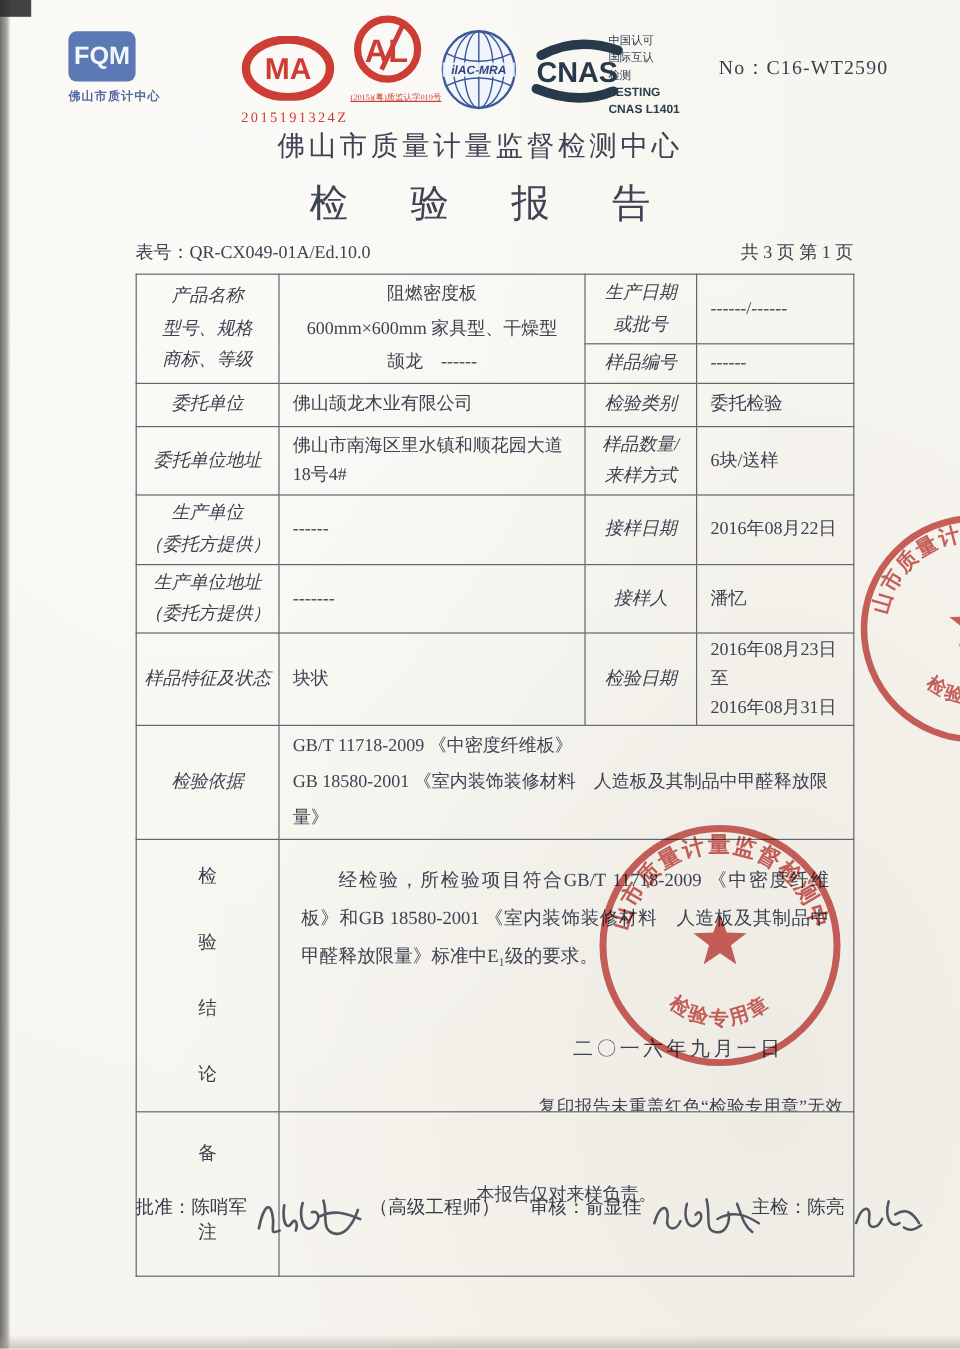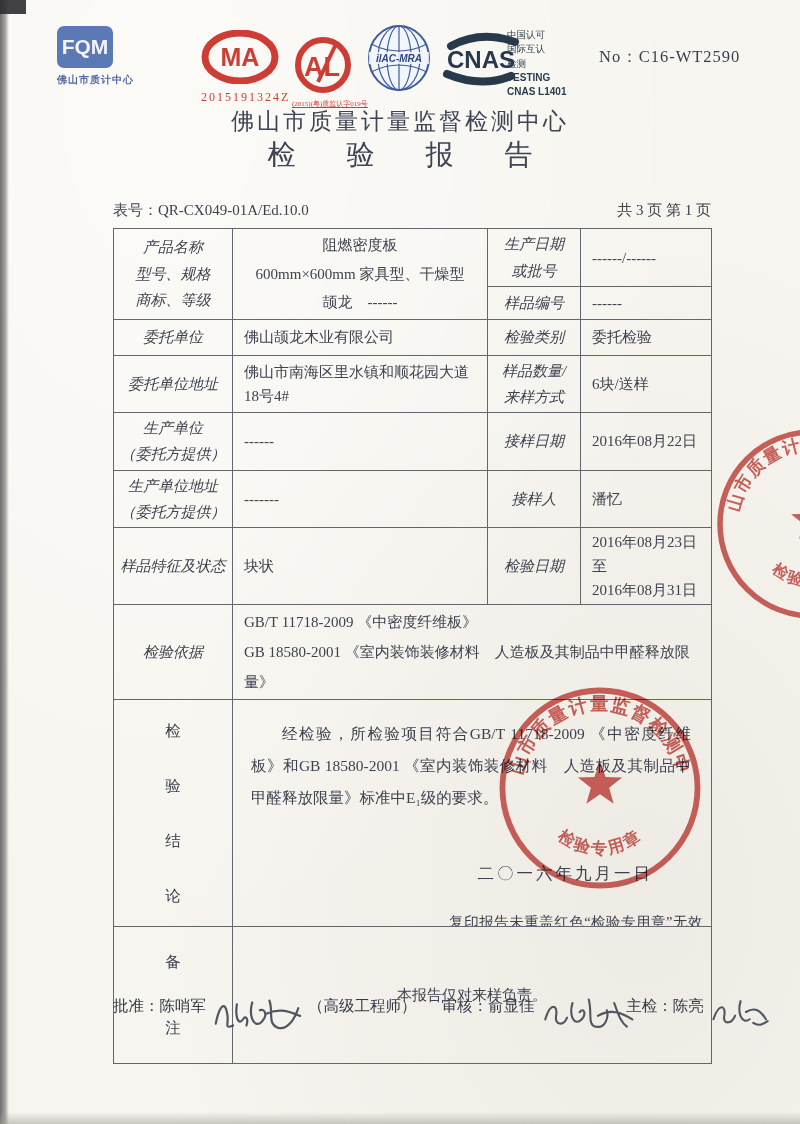--- a/index.html
+++ b/index.html
@@ -27,21 +27,21 @@
   .fqm-cap{color:#53699f;text-align:center;margin-top:5px;font-weight:bold;}
   .cma-cap{color:#cd3d35;font-size:12px;letter-spacing:2px;margin-top:2px;text-align:center;
      font-family:"Liberation Serif",serif;}
   .cal-cap{color:#cd3d35;font-size:7px;margin-top:1px;text-align:center;white-space:nowrap;text-decoration:underline;}
   .cnas-cap-cn{color:#2b3c4e;font-size:9.5px;line-height:1.5;white-space:pre-line;}
   .cnas-cap-en{color:#2b3c4e;font-size:10px;font-weight:bold;line-height:1.45;white-space:pre-line;
      font-family:"Liberation Sans",sans-serif;}
   .report-no{font-size:16.5px;color:#3a3f4d;letter-spacing:1px;}
 
   .org-title{left:0;top:106px;width:100%;text-align:center;font-size:23px;letter-spacing:3px;color:#3f4454;}
-  .report-title{left:0;top:136px;width:100%;text-align:center;font-size:28px;letter-spacing:22px;
+  .report-title{left:0;top:148px;width:100%;text-align:center;font-size:32px;letter-spacing:22px;
      text-indent:22px;color:#3f4454;}
   .form-line{left:113px;top:201px;width:598px;display:flex;justify-content:space-between;
      font-size:15px;color:#3d4250;}
 
   
   table.info{position:absolute;left:113px;top:228px;width:598px;border-collapse:collapse;
      table-layout:fixed;font-size:15px;color:#3d4250;}
   table.info td{border:1px solid #61666f;vertical-align:middle;padding:2px 6px;overflow:hidden;}
   table.info{border:1.5px solid #555a64;}
   .lbl{text-align:center;white-space:pre-line;line-height:1.75;font-style:italic;}
@@ -82,21 +82,21 @@
   </div>
 
   <div class="abs" style="left:201px;top:30px;">
     <svg width="78" height="54" viewBox="0 0 78 54">
       <ellipse cx="39" cy="27" rx="35" ry="24" fill="none" stroke="#cd3d35" stroke-width="7"></ellipse>
       <text x="39" y="36" text-anchor="middle" font-size="25" font-weight="bold" font-family="Liberation Sans, sans-serif" fill="#cd3d35">MA</text>
     </svg>
     <div class="cma-cap">2015191324Z</div>
   </div>
 
-  <div class="abs" style="left:292px;top:36px;">
+  <div class="abs" style="left:292px;top:12px;">
     <svg width="62" height="58" viewBox="0 0 62 58">
       <circle cx="31" cy="29" r="25" fill="none" stroke="#cd3d35" stroke-width="6"></circle>
       <text x="30" y="40" text-anchor="middle" font-size="27" font-weight="bold" font-family="Liberation Sans, sans-serif" fill="#cd3d35">AL</text>
       <line x1="44" y1="8" x2="26" y2="46" stroke="#cd3d35" stroke-width="4"></line>
     </svg>
     <div class="cal-cap">(2015)(粤)质监认字019号</div>
   </div>
 
   <div class="abs" style="left:366px;top:24px;">
     <svg width="66" height="68" viewBox="0 0 66 68">

